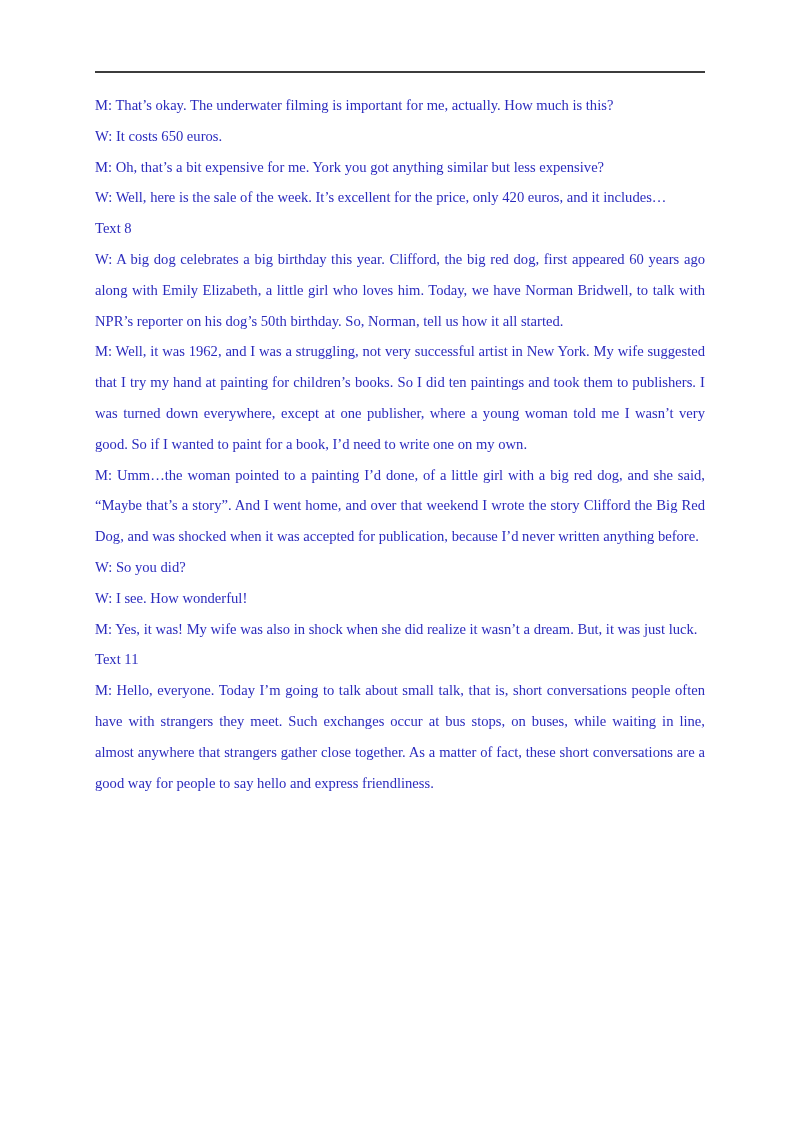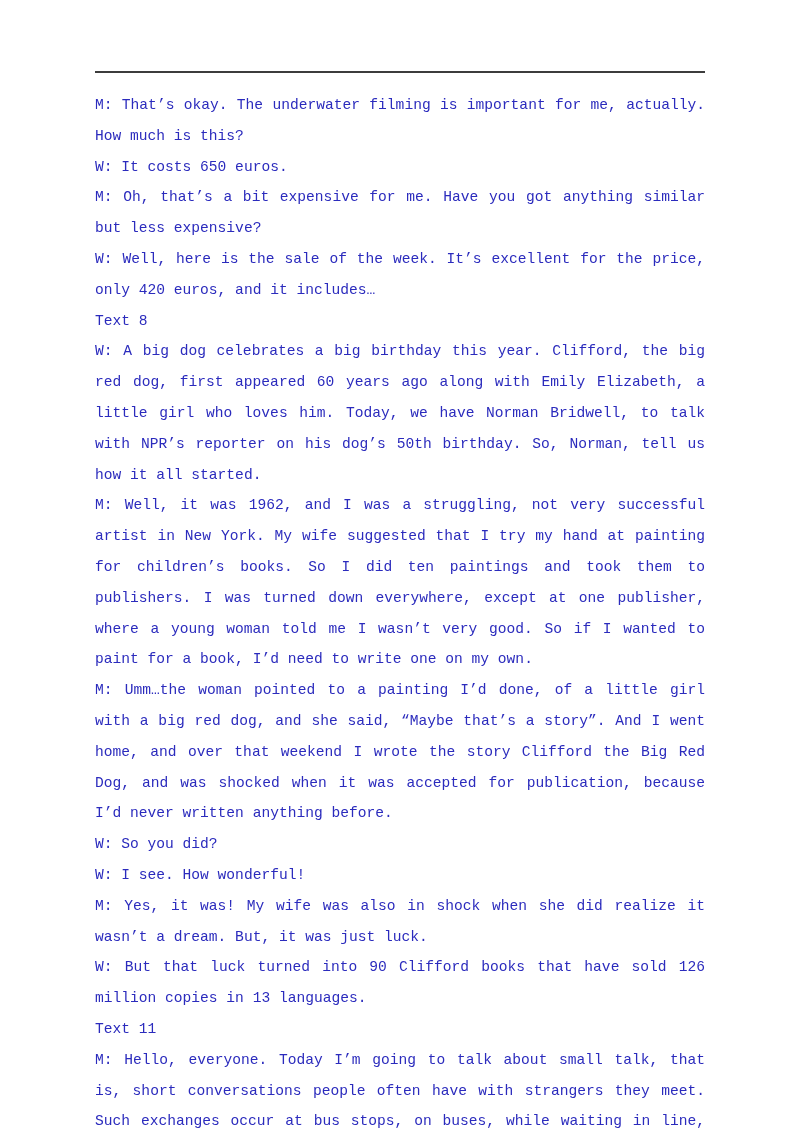--- a/index.html
+++ b/index.html
@@ -24,41 +24,40 @@
   }
   .content {
     position: absolute;
     left: 95px;
     top: 90px;
     width: 610px;
   }
   .content p {
     margin: 0;
     padding: 0;
-    font-family: Liberation Mono, monospace;
+    font-family: Liberation Serif, serif;
     font-size: 14.6px;
     line-height: 30.8px;
     color: #2b2bbd;
     text-align: justify;
   }
 </style>
 </head>
 <body>
 
 <div class="page">
   <div class="header-rule"></div>
   <div class="content">
     <p>M: That’s okay. The underwater filming is important for me, actually. How much is this?</p>
     <p>W: It costs 650 euros.</p>
-    <p>M: Oh, that’s a bit expensive for me. Have you got anything similar but less expensive?</p>
+    <p>M: Oh, that’s a bit expensive for me. York you got anything similar but less expensive?</p>
     <p>W: Well, here is the sale of the week. It’s excellent for the price, only 420 euros, and it includes…</p>
     <p>Text 8</p>
     <p>W: A big dog celebrates a big birthday this year. Clifford, the big red dog, first appeared 60 years ago along with Emily Elizabeth, a little girl who loves him. Today, we have Norman Bridwell, to talk with NPR’s reporter on his dog’s 50th birthday. So, Norman, tell us how it all started.</p>
     <p>M: Well, it was 1962, and I was a struggling, not very successful artist in New York. My wife suggested that I try my hand at painting for children’s books. So I did ten paintings and took them to publishers. I was turned down everywhere, except at one publisher, where a young woman told me I wasn’t very good. So if I wanted to paint for a book, I’d need to write one on my own.</p>
     <p>M: Umm…the woman pointed to a painting I’d done, of a little girl with a big red dog, and she said, “Maybe that’s a story”. And I went home, and over that weekend I wrote the story Clifford the Big Red Dog, and was shocked when it was accepted for publication, because I’d never written anything before.</p>
     <p>W: So you did?</p>
     <p>W: I see. How wonderful!</p>
     <p>M: Yes, it was! My wife was also in shock when she did realize it wasn’t a dream. But, it was just luck.</p>
-    <p>W: But that luck turned into 90 Clifford books that have sold 126 million copies in 13 languages.</p>
     <p>Text 11</p>
     <p>M: Hello, everyone. Today I’m going to talk about small talk, that is, short conversations people often have with strangers they meet. Such exchanges occur at bus stops, on buses, while waiting in line, almost anywhere that strangers gather close together. As a matter of fact, these short conversations are a good way for people to say hello and express friendliness.</p>
   </div>
 </div>
 
 </body></html>

